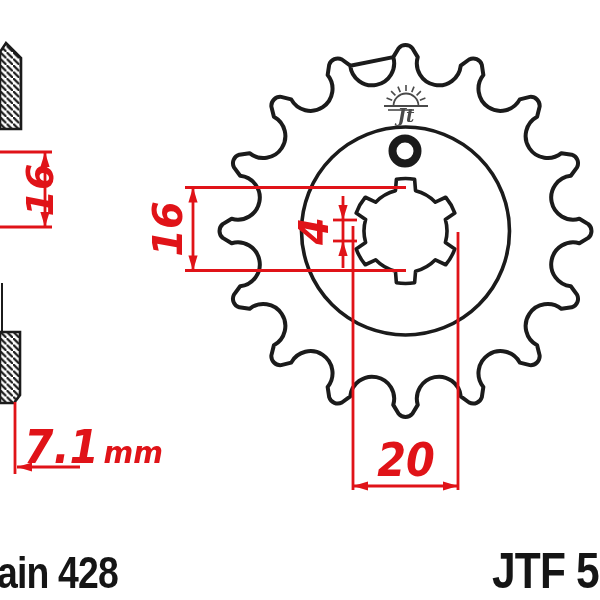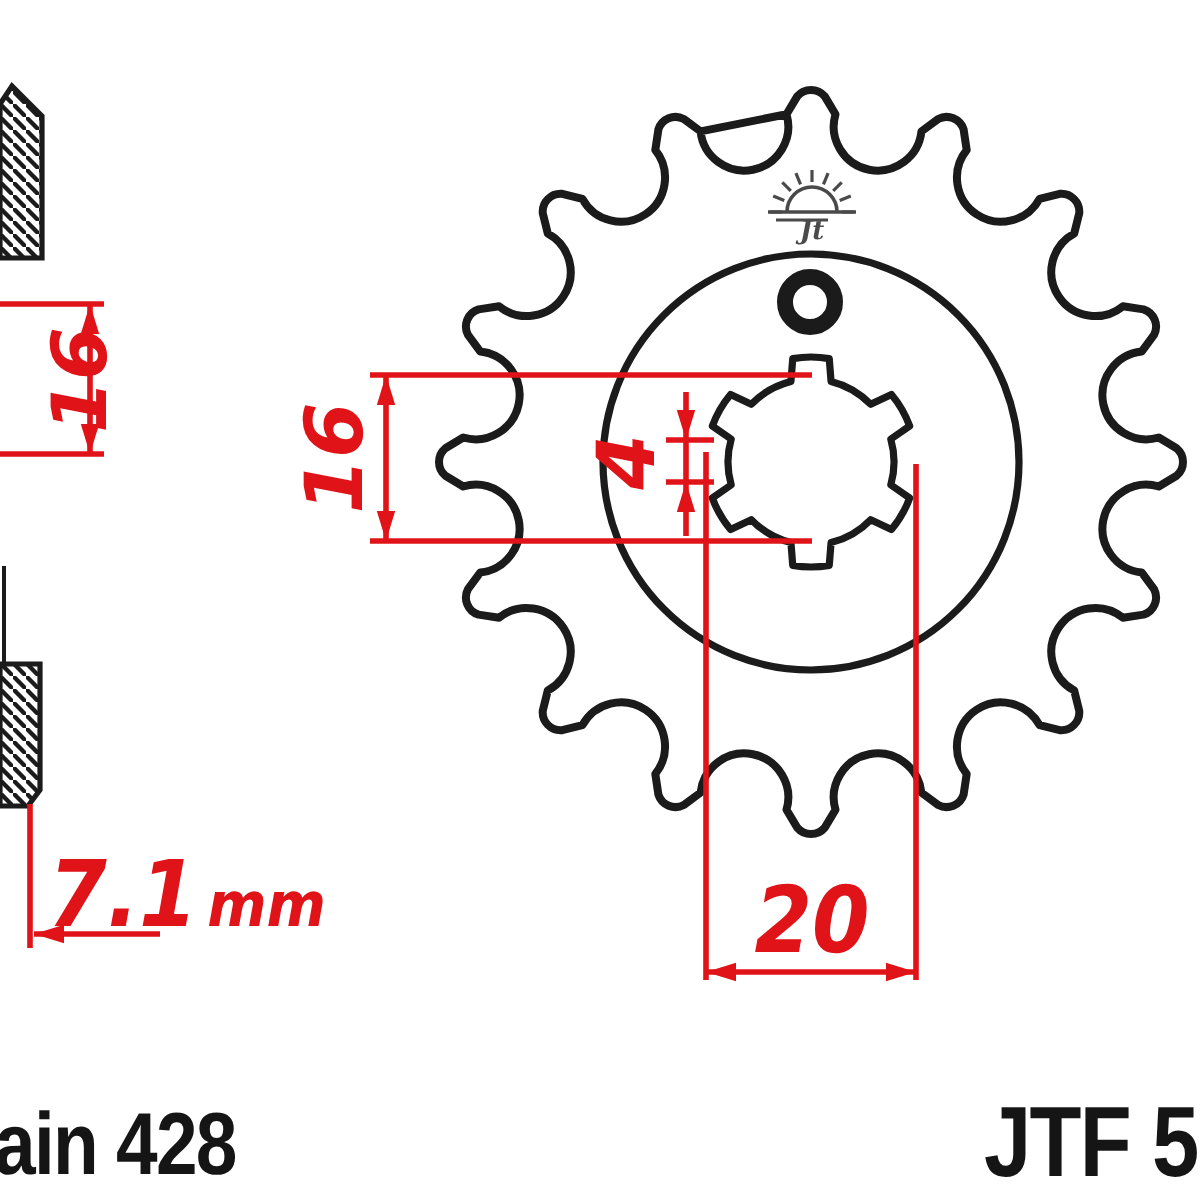--- a/index.html
+++ b/index.html
@@ -17,21 +17,21 @@
   .dim20{left:406px;top:460px;font-size:46px;}
   .thick{left:24px;top:424px;display:flex;align-items:baseline;transform:scaleX(.92);transform-origin:left;}
   .thick .val{font-size:46px;}
   .thick .unit{font-size:31px;margin-left:5px;}
   .plabel{position:absolute;color:#151515;font-weight:bold;letter-spacing:-1px;
           transform:scaleX(.85);transform-origin:left;line-height:1;white-space:nowrap;}
   .chain{left:-3px;top:551px;font-size:44px;}
   .model{left:492px;top:546px;font-size:50px;}
   .monogram{position:absolute;left:406px;top:116px;transform:translate(-50%,-50%);
             color:#4a4a4a;font-family:"DejaVu Serif",serif;font-style:italic;
-            font-weight:bold;font-size:13px;line-height:1;}
+            font-weight:bold;font-size:18px;line-height:1;}
 </style>
 </head>
 <body>
 
 <div id="stage">
 
   <svg id="gfx" width="600" height="600" viewBox="0 0 600 600">
     <defs>
       <pattern id="hatch" patternUnits="userSpaceOnUse" width="6.5" height="6.5">
         <path d="M-1,-1 L7.5,7.5" stroke="#1b1b1b" stroke-width="2.2"></path>

